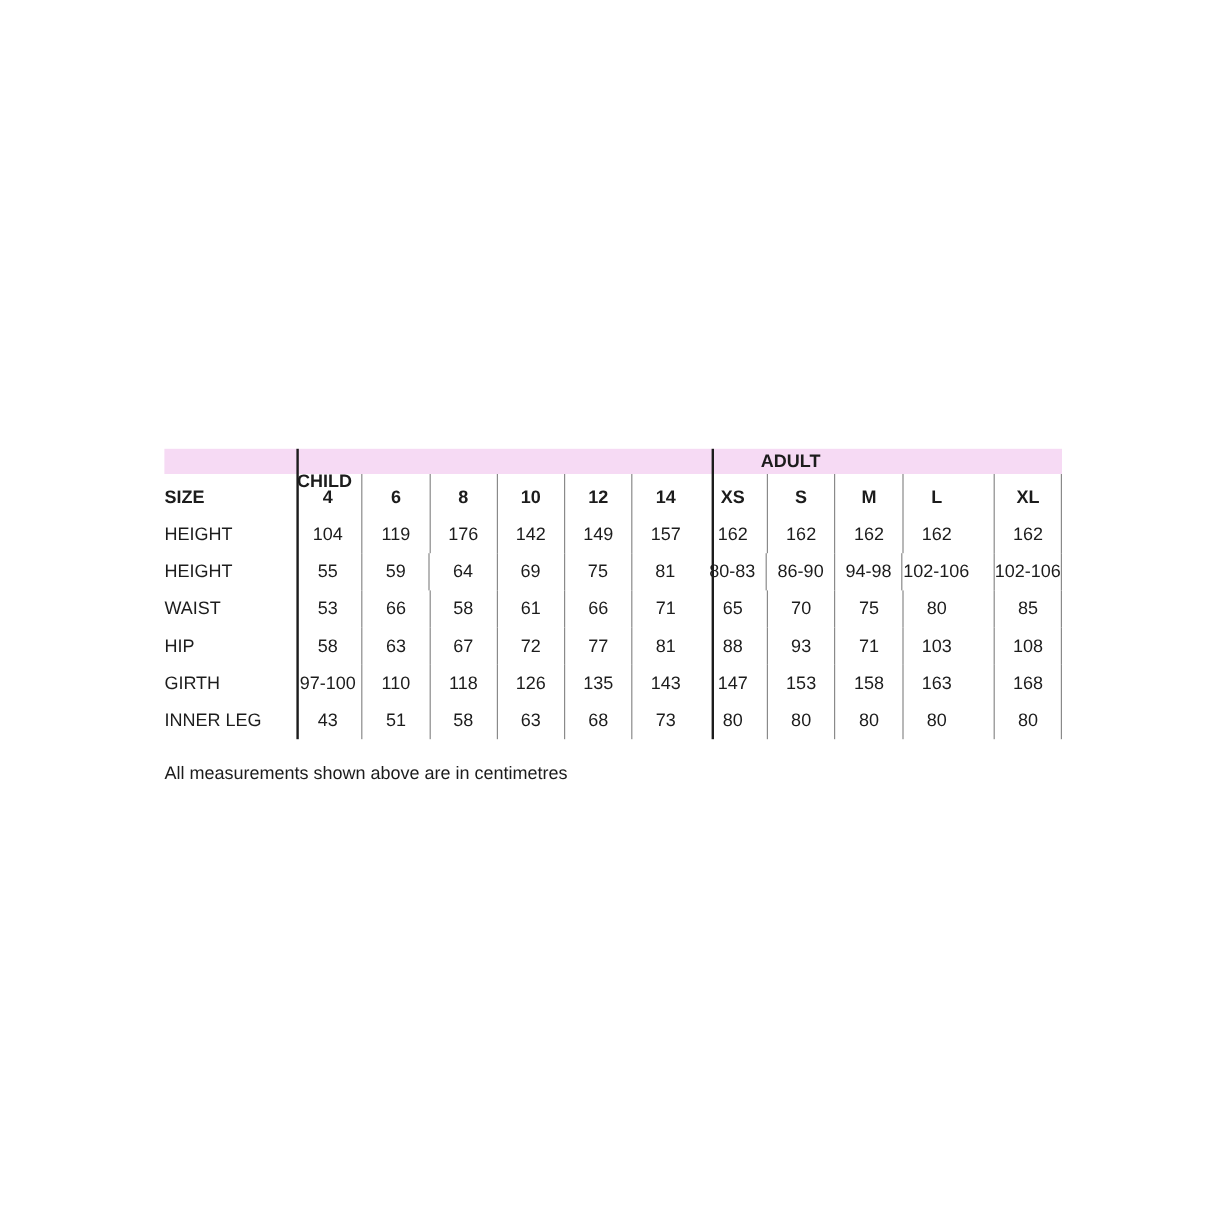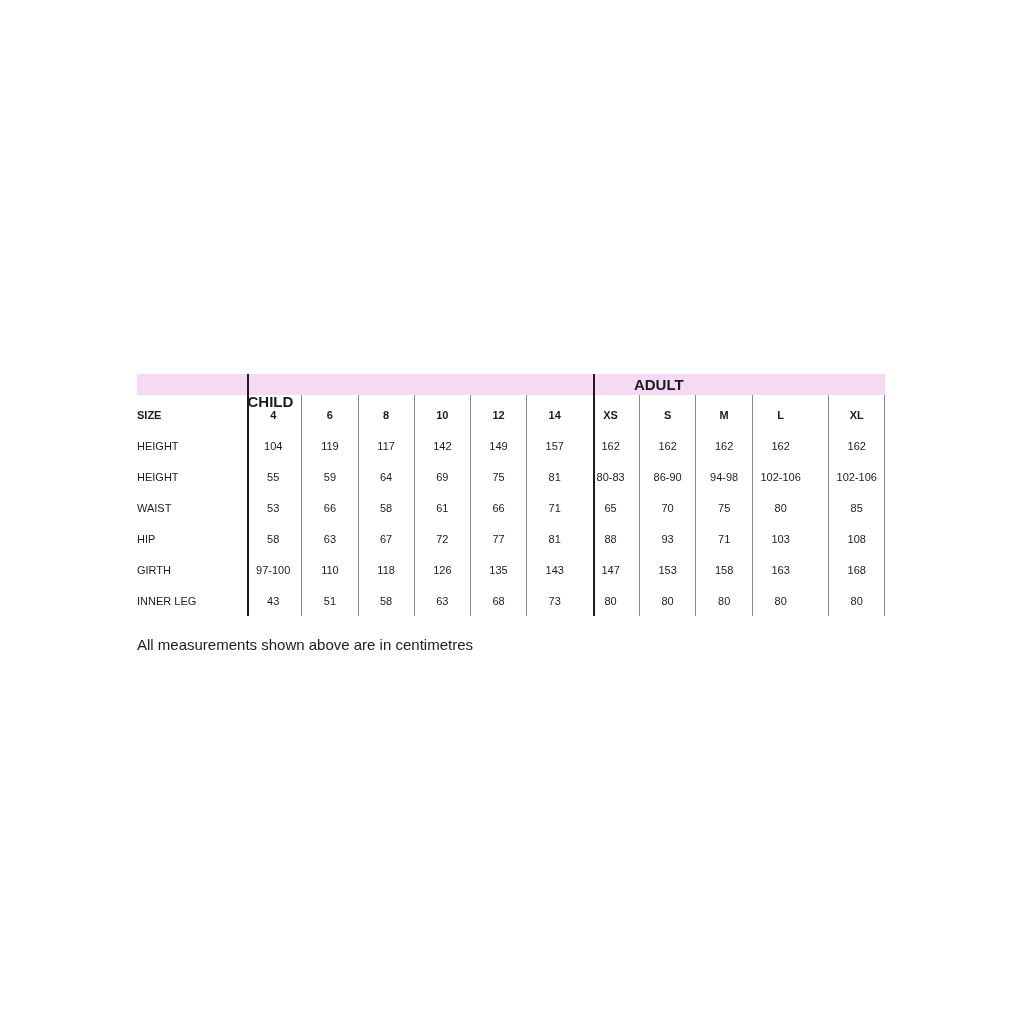--- a/index.html
+++ b/index.html
@@ -25,21 +25,21 @@
     height: 21px;
     align-items: center;
     background: var(--band-color, #f6daf4);
     font-size: 15px;
     font-weight: 700;
   }
   .band-spacer { width: 111px; height: 100%; }
   .band-child  { width: 418px; padding-left: 8px; box-sizing: border-box; margin-top: 34px; }
   .band-adult  { width: 280px; padding-left: 8px; box-sizing: border-box; }
   
-  .row { display: flex; height: 31px; font-size: 11px; }
+  .row { display: flex; height: 31px; font-size: 15px; }
   .row.size-row { height: 35px; }
   .cell {
     box-sizing: border-box;
     display: flex;
     align-items: center;
     justify-content: center;
     white-space: nowrap;
     height: 100%;
   }
   .size-row .cell { padding-top: 4px; }
@@ -92,21 +92,21 @@
           <div class="cell c-adult bold">XS</div>
           <div class="cell c-adult bl bold">S</div>
           <div class="cell c-adult bl bold">M</div>
           <div class="cell c-adult bl bold">L</div>
           <div class="cell c-adult bl br bold">XL</div>
         </div>
         <div class="row">
           <div class="cell c-label">HEIGHT</div>
           <div class="cell c-child">104</div>
           <div class="cell c-child bl">119</div>
-          <div class="cell c-child bl">117</div>
+          <div class="cell c-child bl">176</div>
           <div class="cell c-child bl">142</div>
           <div class="cell c-child bl">149</div>
           <div class="cell c-child bl">157</div>
           <div class="cell c-adult">162</div>
           <div class="cell c-adult bl">162</div>
           <div class="cell c-adult bl">162</div>
           <div class="cell c-adult bl">162</div>
           <div class="cell c-adult bl br">162</div>
         </div>
         <div class="row">

